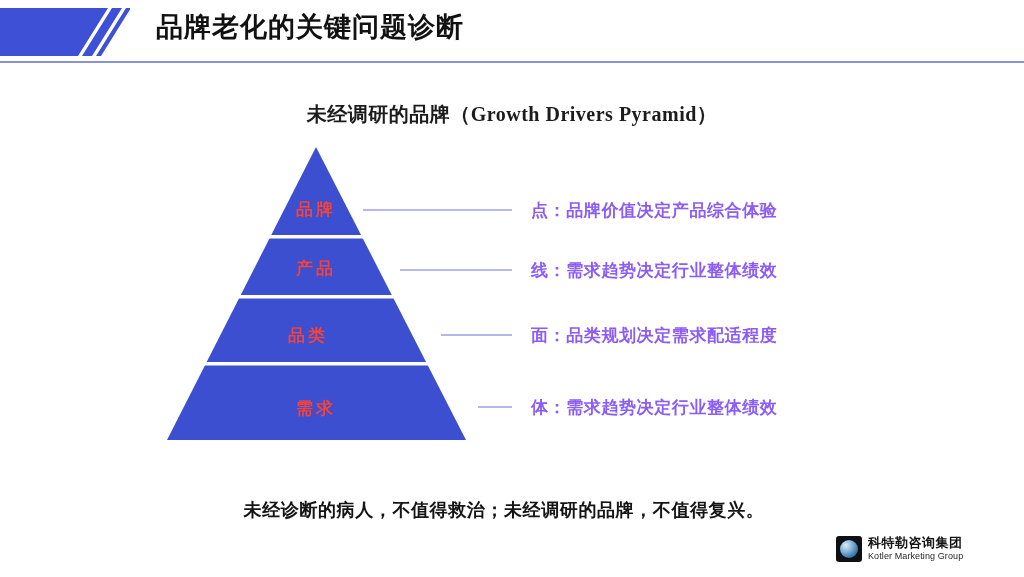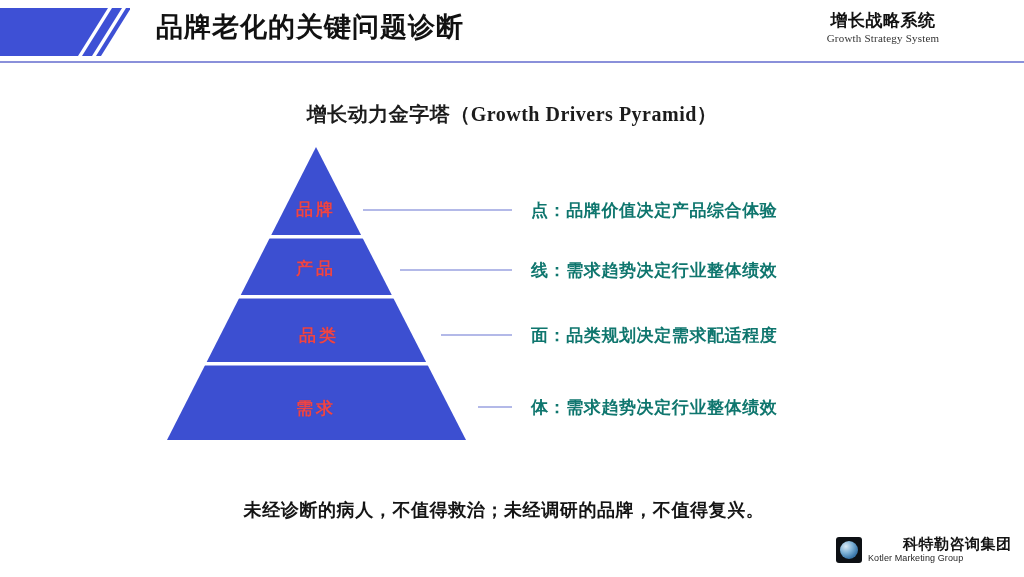--- a/index.html
+++ b/index.html
@@ -111,21 +111,21 @@
 
   
   .connectors {
     position: absolute;
     left: 0; top: 0;
   }
   .annot {
     position: absolute;
     font-size: 17px;
     font-weight: bold;
-    color: #0f766e;
+    color: #8b5cf6;
     white-space: nowrap;
     letter-spacing: 0.6px;
     font-family: "Liberation Serif", "DejaVu Serif", serif;
   }
 
   .footnote {
     position: absolute;
     left: 0;
     top: 498px;
     width: 1008px;
@@ -156,27 +156,26 @@
     align-items: center;
     justify-content: center;
   }
   .brand-orb {
     width: 18px;
     height: 18px;
     border-radius: 50%;
     background: radial-gradient(circle at 33% 30%, #dbeaf5 0%, #7fb2d6 38%, #3f7bad 68%, #1d4f7d 100%);
   }
   .brand-text .cn {
-    font-size: 15px;
+    font-size: 13px;
     font-weight: bold;
     color: #141414;
     line-height: 1.15;
     letter-spacing: 0.5px;
     font-family: "Liberation Serif", "DejaVu Serif", serif;
-    margin-left: 35px;
   }
   .brand-text .en {
     font-size: 9px;
     color: #1f1f1f;
     line-height: 1.25;
     letter-spacing: 0.1px;
     font-family: "Liberation Sans", sans-serif;
   }
 </style>
 </head>
@@ -185,44 +184,40 @@
 <div class="header">
 
   <svg class="header-deco" width="130" height="48" viewBox="0 0 130 48">
     <polygon points="0,0 108,0 78,48 0,48" fill="#3e50d5"></polygon>
     <polygon points="112,0 122,0 92,48 82,48" fill="#3e50d5"></polygon>
     <polygon points="126,0 131,0 101,48 96,48" fill="#3e50d5"></polygon>
   </svg>
 
   <div class="header-title">品牌老化的关键问题诊断</div>
 
-  <div class="header-right">
-    <div class="cn">增长战略系统</div>
-    <div class="en">Growth Strategy System</div>
-  </div>
 
   <div class="header-rule"></div>
 </div>
 
-<div class="chart-title">增长动力金字塔（Growth Drivers Pyramid）</div>
+<div class="chart-title">未经调研的品牌（Growth Drivers Pyramid）</div>
 
 <div class="pyramid-wrap">
 
   <svg class="pyramid-svg" width="340" height="310" viewBox="0 0 340 310">
 
     <polygon points="166,7 316,300 17,300" fill="#3c4fd1"></polygon>
 
     <rect x="0" y="95" width="340" height="3.5" fill="#ffffff"></rect>
     <rect x="0" y="155" width="340" height="3.5" fill="#ffffff"></rect>
     <rect x="0" y="222" width="340" height="3.5" fill="#ffffff"></rect>
   </svg>
 
   <div class="pyramid-label" style="left:16px; top:58px;">品牌</div>
   <div class="pyramid-label" style="left:16px; top:117px;">产品</div>
-  <div class="pyramid-label" style="left:19px; top:184px;">品类</div>
+  <div class="pyramid-label" style="left:8px; top:184px;">品类</div>
   <div class="pyramid-label" style="left:16px; top:257px;">需求</div>
 </div>
 
 <svg class="connectors" width="1024" height="577" viewBox="0 0 1024 577">
   <line x1="363" y1="210" x2="512" y2="210" stroke="#9aa2e0" stroke-width="1.6"></line>
   <line x1="400" y1="270" x2="512" y2="270" stroke="#9aa2e0" stroke-width="1.6"></line>
   <line x1="441" y1="335" x2="512" y2="335" stroke="#9aa2e0" stroke-width="1.6"></line>
   <line x1="478" y1="407" x2="512" y2="407" stroke="#9aa2e0" stroke-width="1.6"></line>
 </svg>
 

